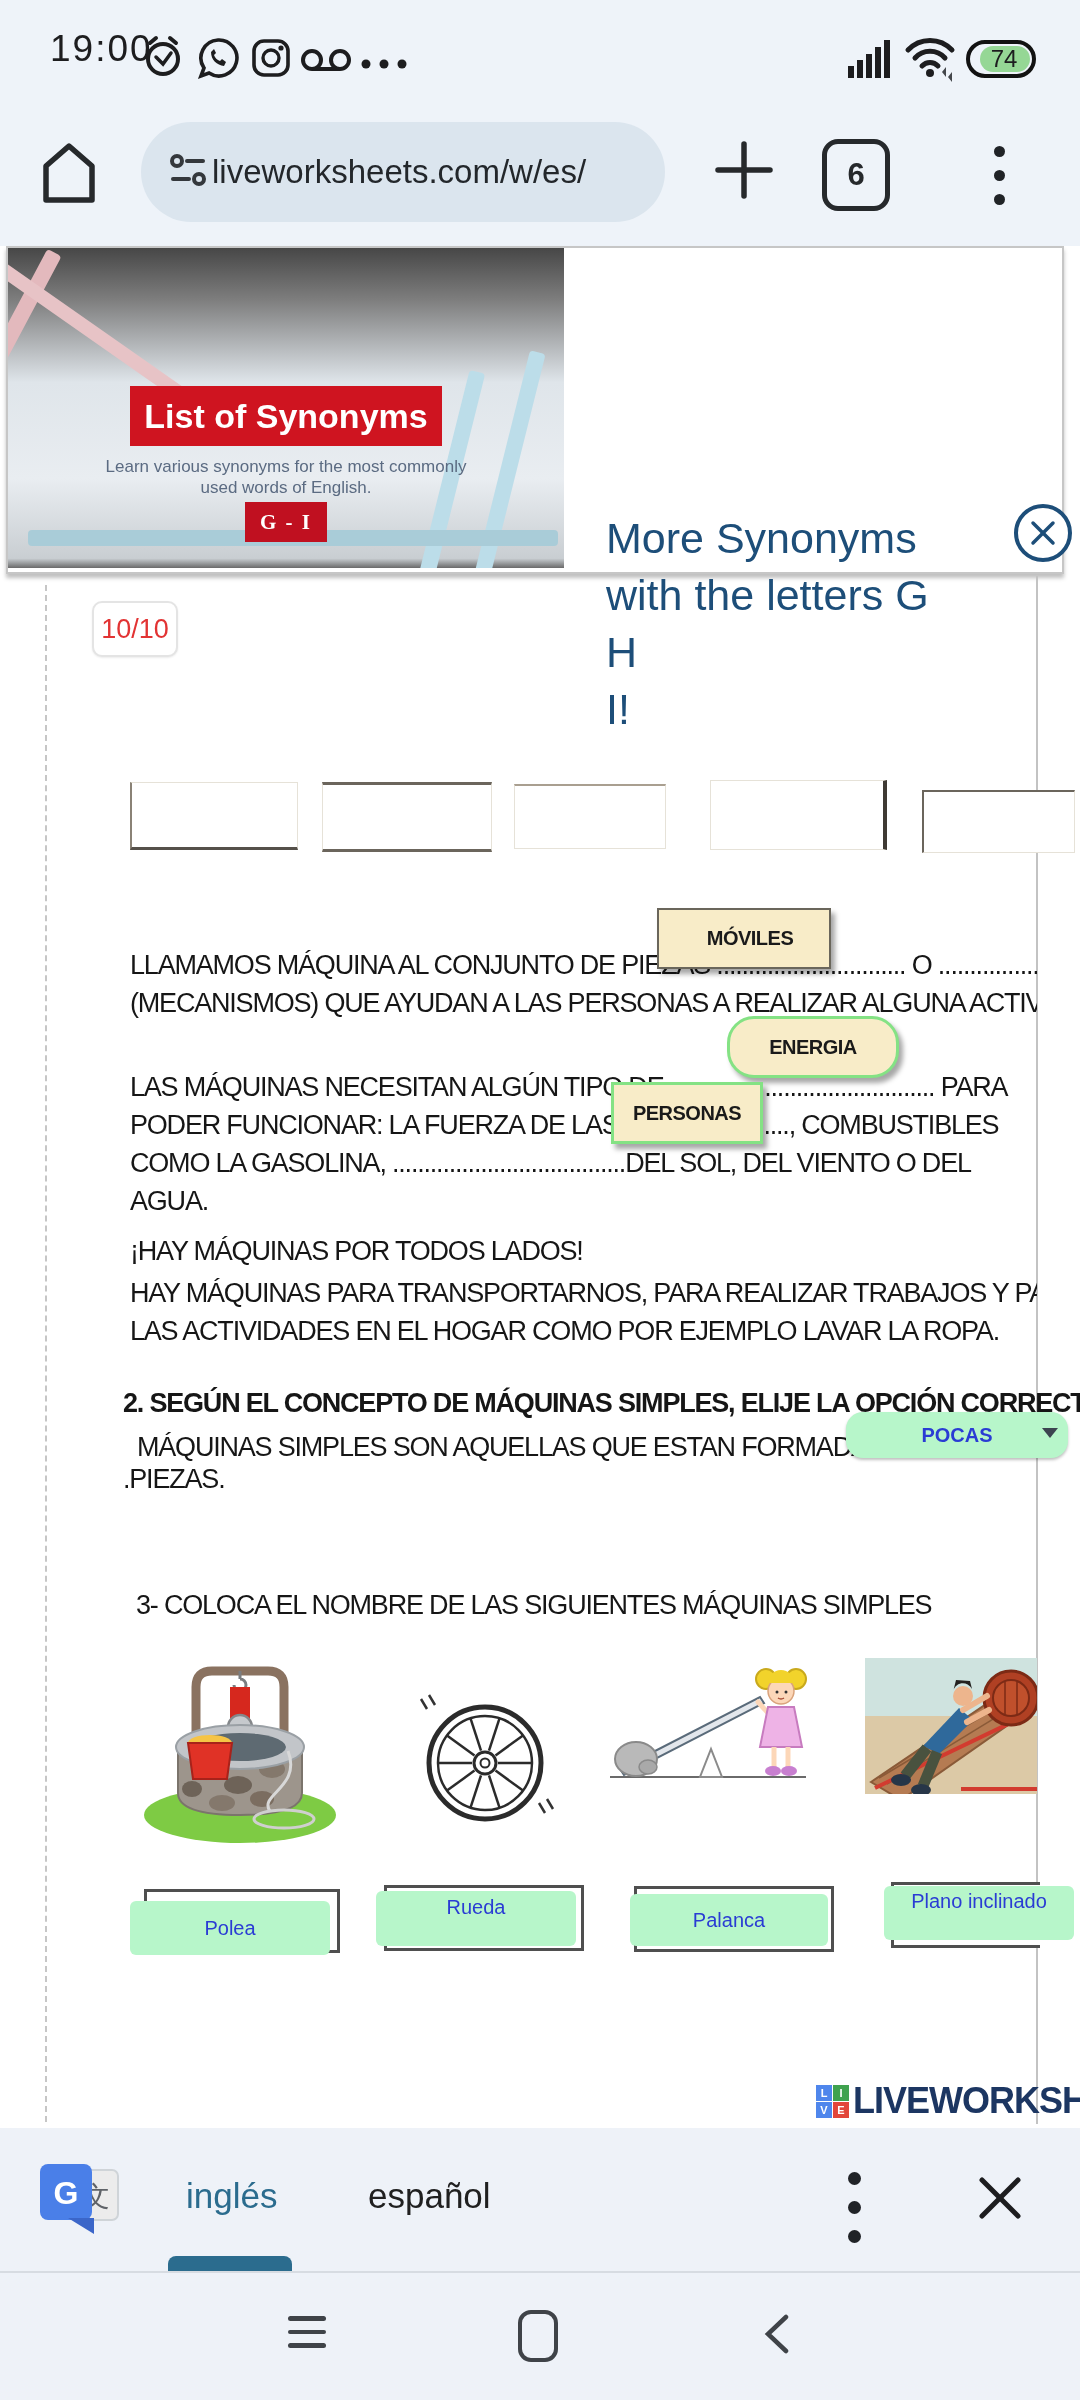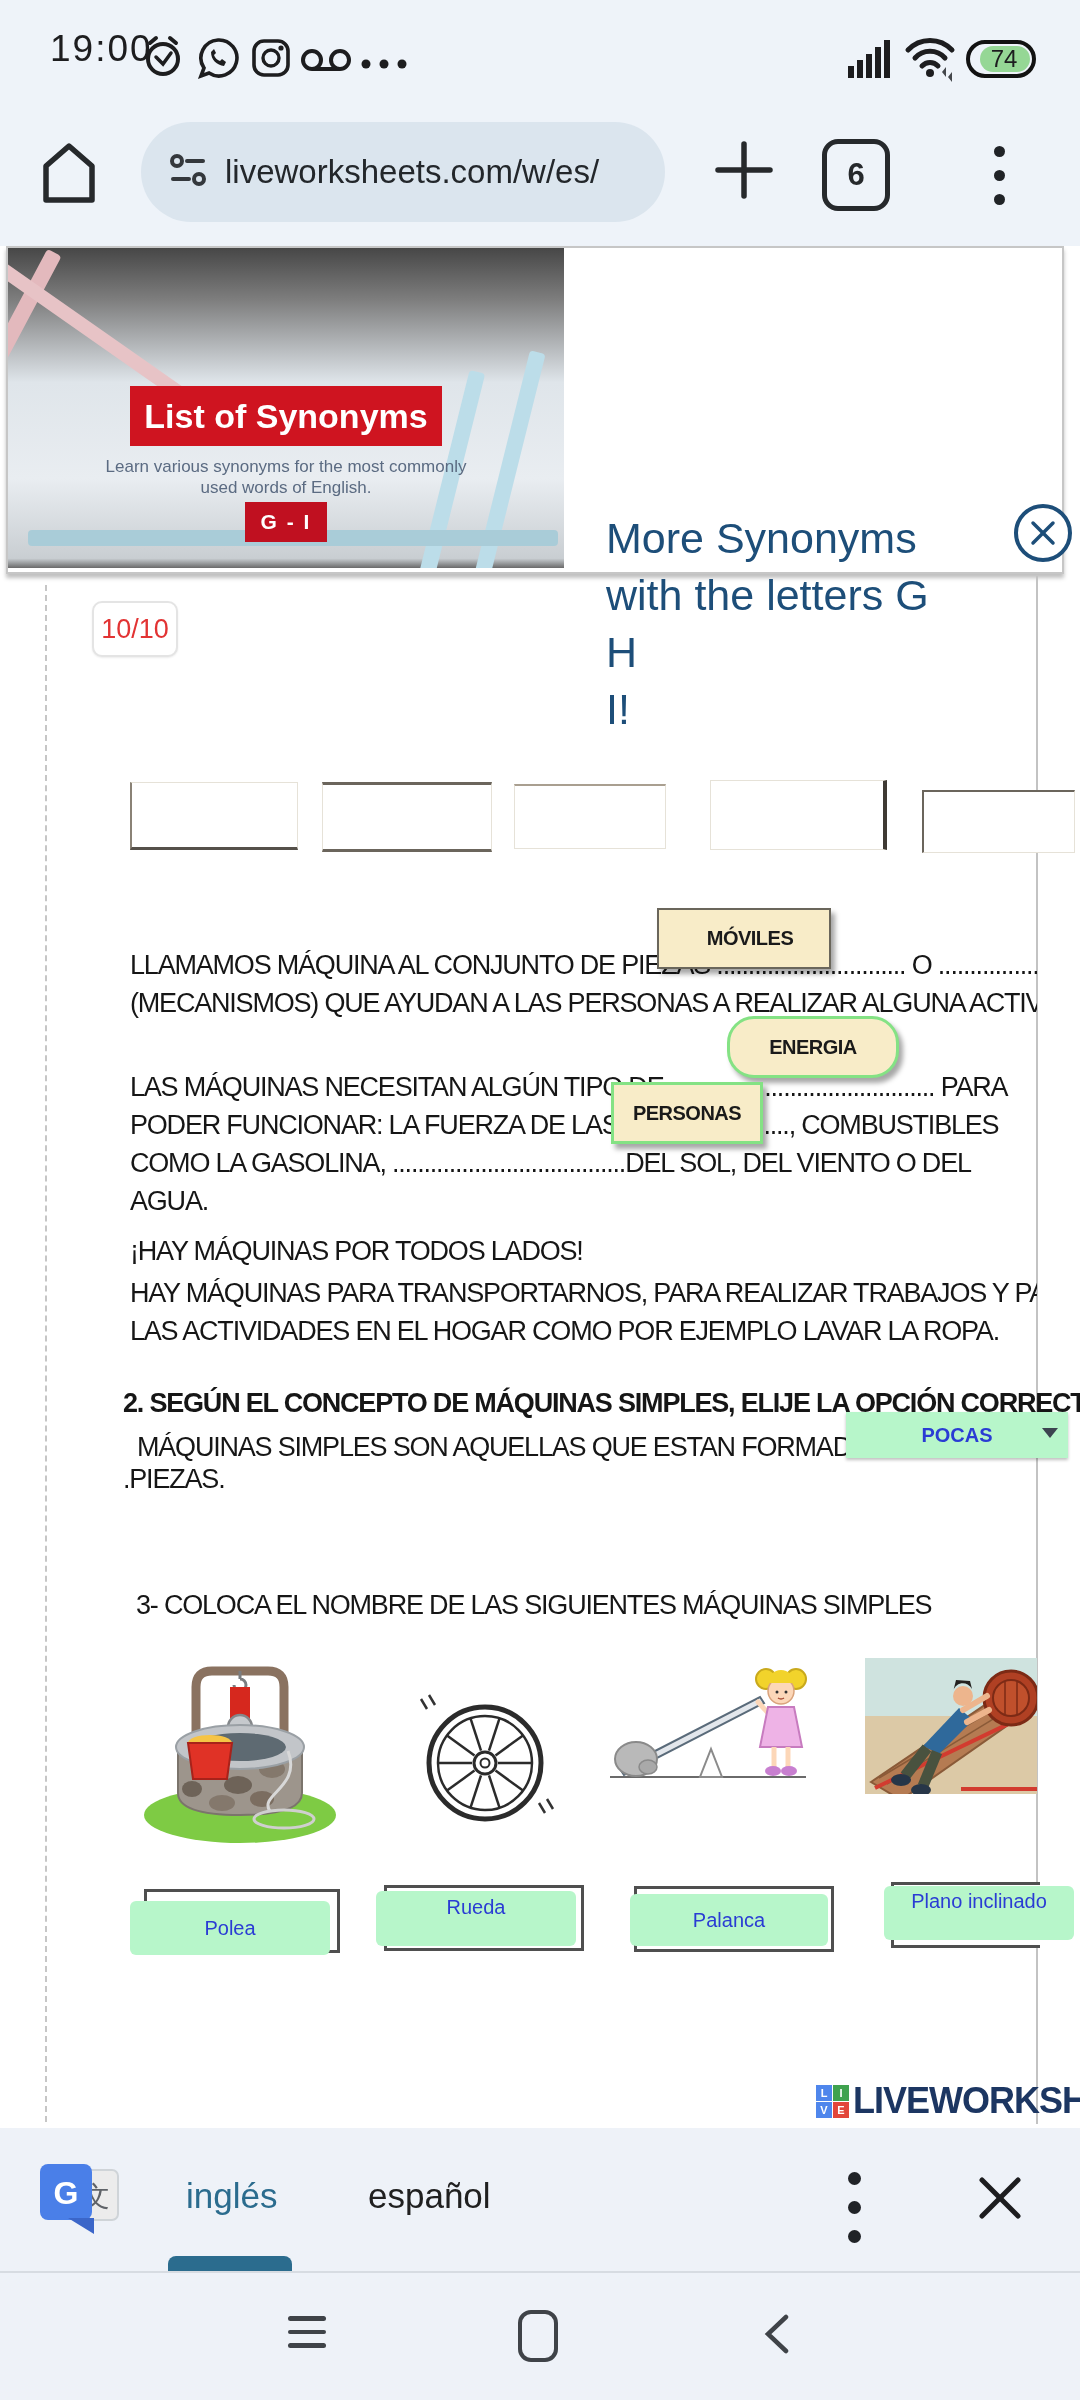--- a/index.html
+++ b/index.html
@@ -4,37 +4,37 @@
 <style>
   html,body{margin:0;padding:0;background:#fff;}
   #screen{position:relative;width:1080px;height:2400px;overflow:hidden;background:#ffffff;
           font-family:"Liberation Sans",sans-serif;color:#1c1c1e;}
   .abs{position:absolute;}
   
   .chrome-bg{left:0;top:0;width:1080px;height:246px;background:#eef3f9;}
   .time{left:50px;top:28px;font-size:37px;letter-spacing:2px;color:#1d1d1f;}
   .urlpill{left:141px;top:122px;width:524px;height:100px;border-radius:50px;background:#dbe5ee;
            display:flex;align-items:center;}
-  .urltext{font-size:33px;color:#23272b;margin-left:14px;white-space:nowrap;}
+  .urltext{font-size:33px;color:#23272b;margin-left:1px;white-space:nowrap;}
   .tabbox{left:822px;top:139px;width:58px;height:62px;border:5px solid #26292c;border-radius:16px;
           display:flex;align-items:center;justify-content:center;font-size:31px;font-weight:bold;color:#26292c;}
   .kebab{width:12px;display:flex;flex-direction:column;gap:13px;align-items:center;}
   .kebab i{width:11px;height:11px;border-radius:50%;background:#202327;}
   
   .ad{left:6px;top:246px;width:1054px;height:324px;background:#ffffff;border:2px solid #c6c6c6;
       box-shadow:0 4px 4px rgba(0,0,0,.25);}
   .thumb{left:0px;top:0px;width:556px;height:320px;overflow:hidden;
          background:linear-gradient(180deg,#474747 0%,#7d7d7d 16%,#dfe5ea 42%,#e9edf1 72%,#c9ced2 97%,#6a6a6a 100%);}
   .deco{position:absolute;border-radius:4px;}
   .adtitle{left:122px;top:138px;width:312px;height:60px;background:#cf1420;color:#fff;
            display:flex;align-items:center;justify-content:center;font-size:34px;font-weight:bold;}
   .adcap{left:48px;top:208px;width:460px;text-align:center;font-size:17px;line-height:21px;
          color:#5b6b82;white-space:pre-line;}
   .adbadge{left:237px;top:254px;width:82px;height:40px;background:#c01020;color:#fff;
-           display:flex;align-items:center;justify-content:center;font-size:21px;font-weight:bold;letter-spacing:2px;}
+           display:flex;align-items:center;justify-content:center;font-size:21px;font-weight:bold;letter-spacing:2px;font-family:Liberation Serif, serif;}
   .headline{left:598px;top:262px;width:360px;font-size:43px;line-height:57px;color:#1d4e79;white-space:pre-line;}
   .adclose{left:1006px;top:256px;width:50px;height:50px;border:4px solid #1d4e79;border-radius:50%;
            background:#fff;display:flex;align-items:center;justify-content:center;}
   
   .page-left{left:45px;top:585px;height:1537px;width:0;border-left:2px dashed #c6c6c6;}
   .page-right{left:1036px;top:576px;width:2px;height:1548px;background:#c3c3c3;}
   .score{left:92px;top:601px;width:82px;height:52px;background:#fff;border:2px solid #e4e4e4;border-radius:10px;
          box-shadow:0 1px 2px rgba(0,0,0,.08);display:flex;align-items:center;justify-content:center;
          color:#e23333;font-size:27px;}
   .wstitle{left:380px;top:630px;background:#ffff00;color:#111;font-size:27px;letter-spacing:-1px;
@@ -45,21 +45,21 @@
   .dropbox{background:#fff;border:1px solid #e6e2d8;}
   .b1{border-left:2px solid #8a8276;border-bottom:3px solid #55504a;}
   .b2{border-top:3px solid #6b655c;border-bottom:3px solid #6b655c;}
   .b3{border-top:2px solid #a99f90;}
   .b4{border-right:4px solid #3f3a34;}
   .b5{border-top:2px solid #6b655c;border-left:2px solid #6b655c;}
   .wordbox{background:#f8ecc8;border:3px solid #84e284;box-shadow:4px 5px 5px rgba(0,0,0,.35);
            display:flex;align-items:center;justify-content:center;font-size:20px;font-weight:bold;
            letter-spacing:-0.5px;color:#1a1a1a;z-index:5;}
   .wordbox.dark{border:2px solid #6a665b;}
-  .pocas{left:846px;top:1412px;width:222px;height:46px;background:#b7f6ca;border-radius:0;
+  .pocas{left:846px;top:1412px;width:222px;height:46px;background:#b7f6ca;border-radius:17px;
          box-shadow:0 2px 3px rgba(0,0,0,.25);display:flex;align-items:center;justify-content:center;
          color:#2a3cd4;font-size:20px;font-weight:bold;z-index:5;}
   .pocas .chev{position:absolute;right:10px;top:16px;width:0;height:0;border-left:8px solid transparent;
          border-right:8px solid transparent;border-top:10px solid #3c4450;}
   .outline{background:#fff;border:3px solid #4f4f4f;}
   .mint{background:#b7f6ca;border-radius:6px;color:#2a3cd4;font-size:20px;
         display:flex;align-items:center;justify-content:center;z-index:4;}
   .logo-tiles{display:grid;grid-template-columns:16px 16px;grid-template-rows:16px 16px;gap:1px;}
   .logo-tiles span{display:flex;align-items:center;justify-content:center;color:#fff;font-size:11px;font-weight:bold;}
   .logo-text{font-size:36px;font-weight:bold;color:#1c3662;letter-spacing:-1px;white-space:nowrap;}

